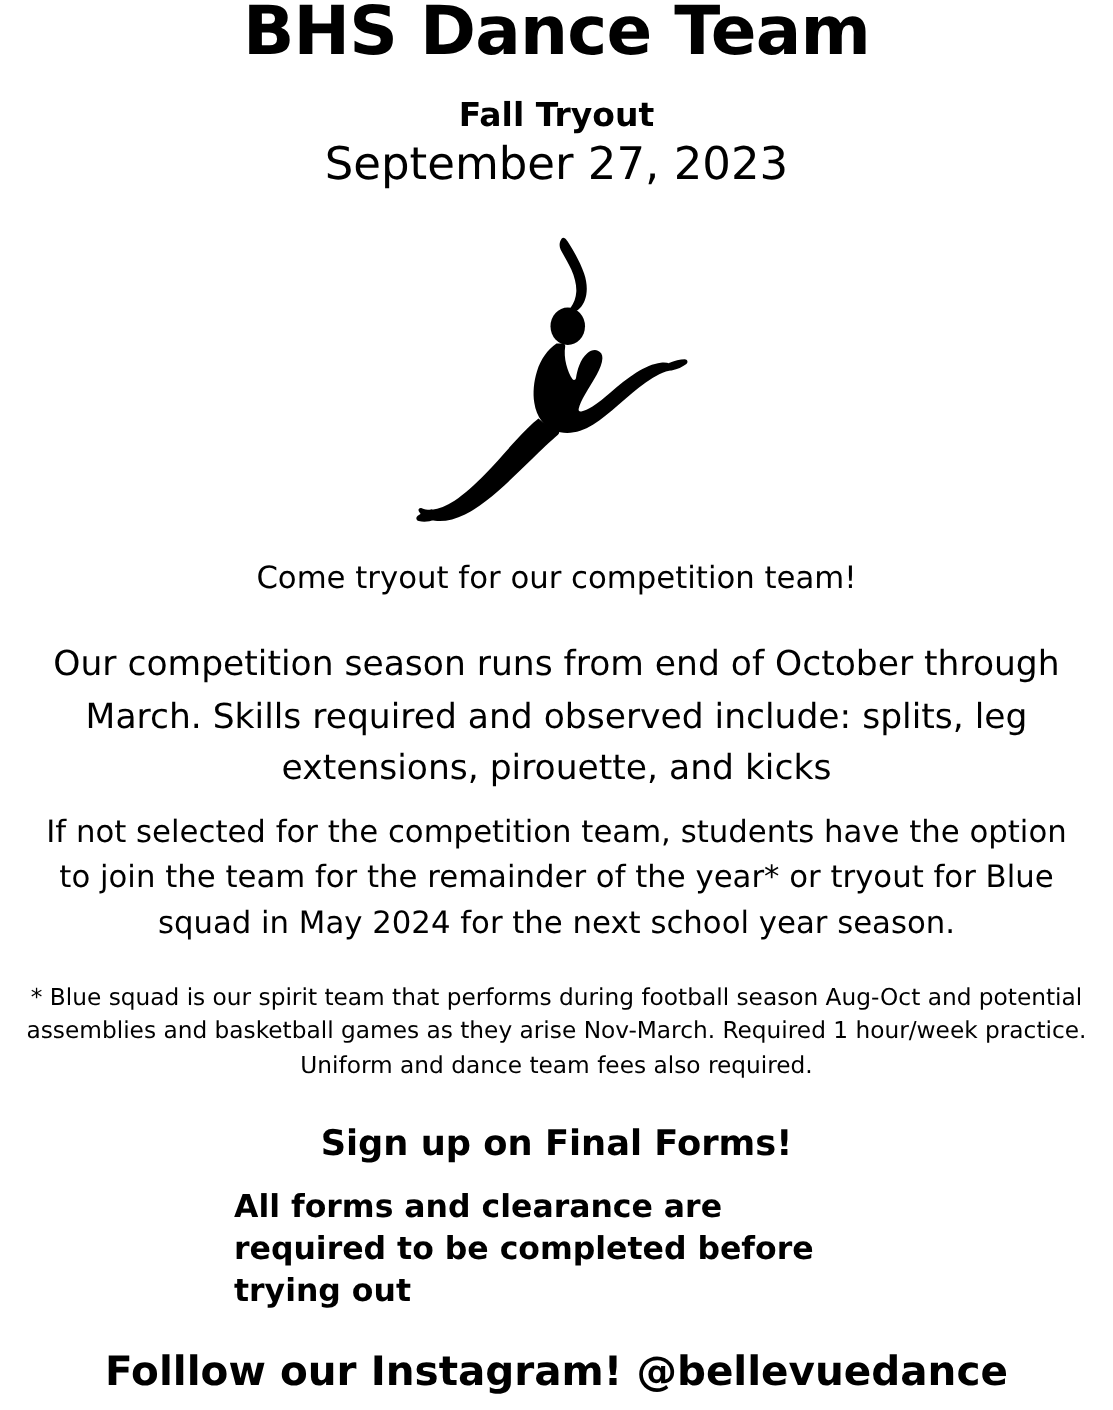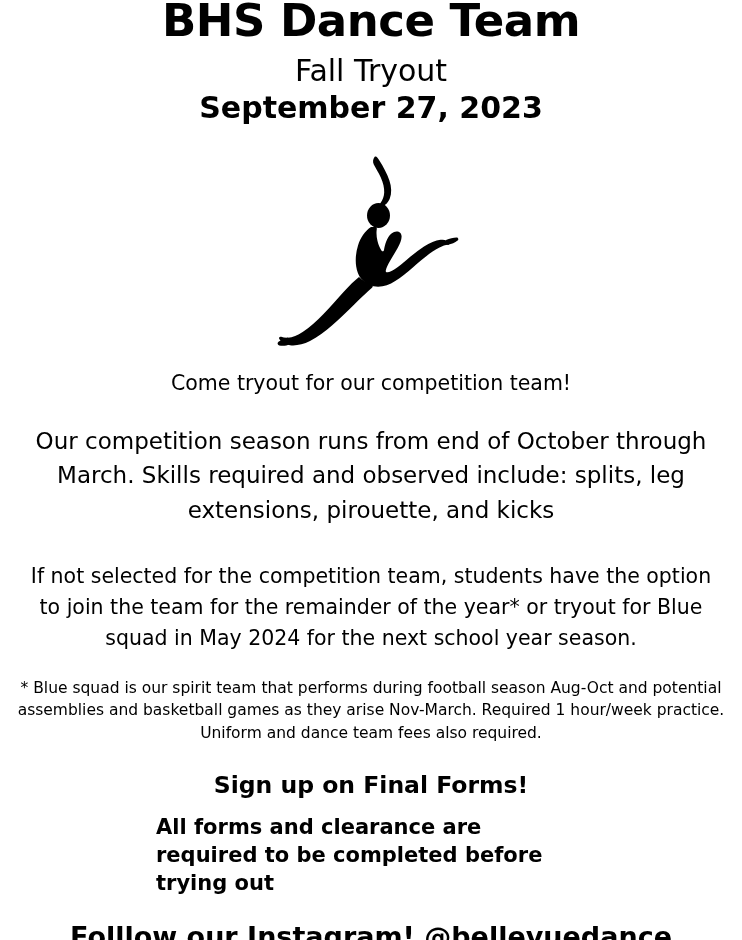--- a/index.html
+++ b/index.html
@@ -28,28 +28,28 @@
   .title-main {
     font-family: "DejaVu Sans", sans-serif;
     font-weight: bold;
     font-size: 45px;
     line-height: 1.0;
     letter-spacing: -0.5px;
     text-align: center;
     margin-top: -2px;
   }
   .title-sub {
-    font-weight: normal;
-    font-size: 30px;
+    font-weight: bold;
+    font-size: 22px;
     line-height: 1.22;
     text-align: center;
-    margin-top: 10px;
+    margin-top: 22px;
   }
   .title-date {
-    font-weight: bold;
+    font-weight: normal;
     font-size: 30px;
     line-height: 1.18;
     text-align: center;
   }
 
   
   .dancer-wrap {
     margin-top: 26px;
     width: 330px;
     height: 215px;
@@ -73,21 +73,21 @@
     font-size: 23px;
     line-height: 1.5;
     text-align: center;
     margin-top: 29px;
     width: 718px;
   }
   .p-notselected {
     font-size: 20.5px;
     line-height: 1.5;
     text-align: center;
-    margin-top: 34px;
+    margin-top: 9px;
     width: 690px;
   }
   .p-footnote {
     font-size: 15.5px;
     line-height: 1.45;
     text-align: center;
     margin-top: 23px;
     width: 716px;
   }
 

